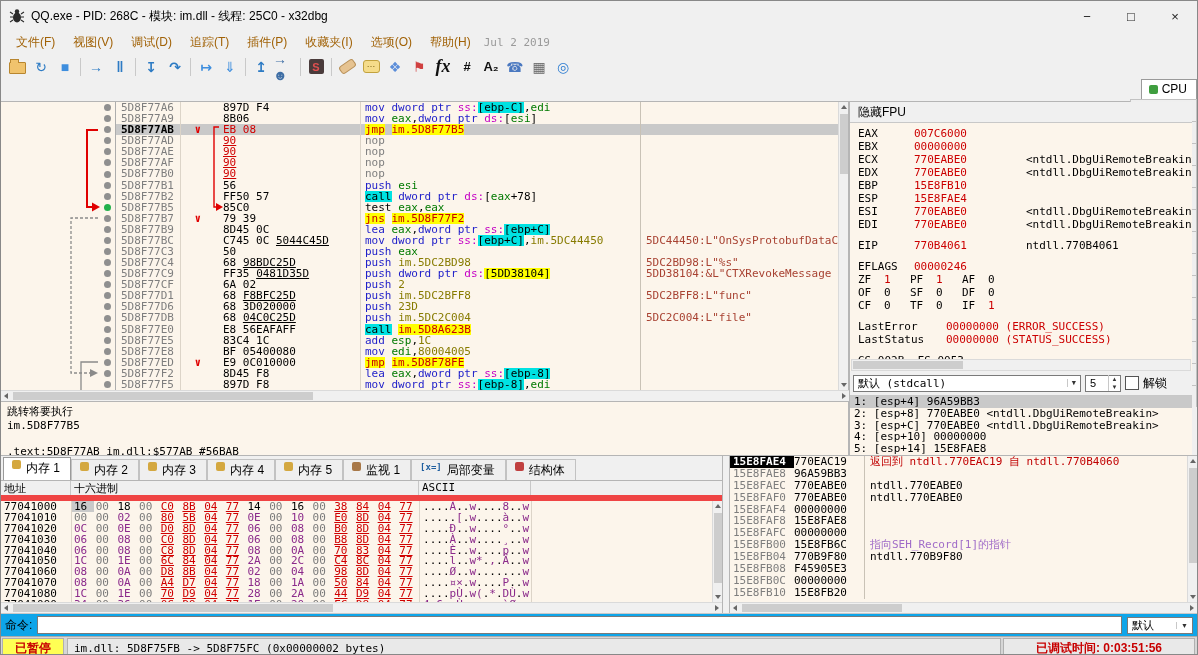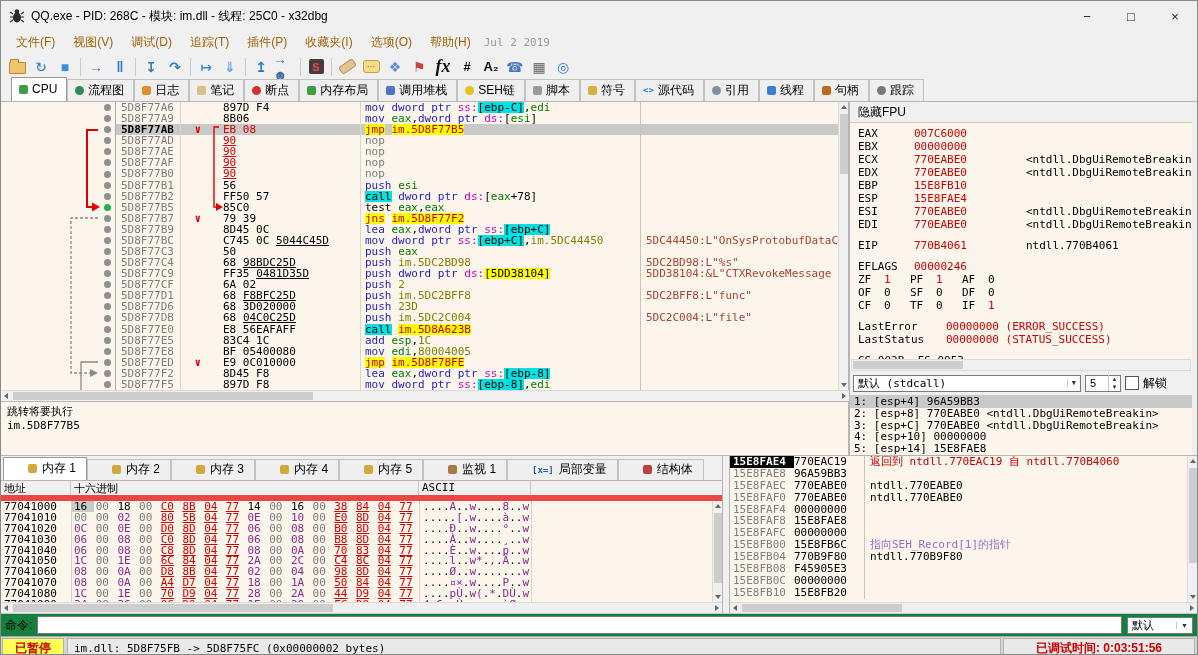--- a/index.html
+++ b/index.html
@@ -18,21 +18,21 @@
   .tbi{width:24px;height:22px;display:flex;align-items:center;justify-content:center;font-size:14px;}
   .tbsep{width:1px;height:18px;background:#C9C9C9;margin:0 3px;}
   .icon-folder{width:15px;height:10px;background:#F0C36D;border:1px solid #B8862F;border-radius:1px;position:relative;margin-top:3px;}
   .icon-folder:before{content:"";position:absolute;top:-4px;left:0;width:7px;height:3px;background:#F0C36D;border:1px solid #B8862F;border-bottom:none;}
   .icon-scylla{width:15px;height:15px;background:#4A3B3B;color:#E05050;font-weight:bold;font-size:11px;display:flex;align-items:center;justify-content:center;border-radius:2px;}
   .icon-patch{width:15px;height:7px;background:#E6C391;border:1px solid #B89058;border-radius:3px;transform:rotate(-35deg);}
   .icon-comment{width:15px;height:11px;background:#F5DC8A;border:1px solid #C2A23E;border-radius:3px;color:#7A6210;font-size:9px;line-height:7px;text-align:center;}
   .icon-fx{font-style:italic;font-family:"Liberation Serif",serif;font-weight:bold;font-size:18px;color:#111;}
   .icon-txt{font-size:13px;color:#111;font-weight:bold;}
   
-  .tabbar{height:22px;display:flex;align-items:flex-end;padding-left:10px;background:#F0F0F0;border-bottom:1px solid #B5B5B5;}
+  .tabbar{height:22px;display:flex;align-items:flex-end;padding-left:17px;background:#F0F0F0;border-bottom:1px solid #B5B5B5;flex-direction:column;}
   .vtab{display:flex;align-items:center;gap:4px;font-size:12px;padding:2px 9px 3px 7px;border:1px solid #C2C2C2;border-bottom:none;background:#EFEFEF;height:16px;white-space:nowrap;color:#000;}
   .vtab.active{background:#FFFFFF;height:18px;border-color:#9A9A9A;}
   .tico{width:9px;height:9px;border-radius:2px;display:inline-block;}
   .tico.circle{border-radius:50%;}
   .ticotext{font-size:9px;font-weight:bold;font-family:"DejaVu Sans Mono",monospace;}
   
   .main{display:flex;height:353px;}
   .leftcol{width:848px;display:flex;flex-direction:column;}
   .disasm{position:relative;height:288px;background:#FCF5EB;overflow:hidden;border-right:1px solid #B5B5B5;}
   .drows{position:relative;}
@@ -95,21 +95,21 @@
   .spb{width:11px;display:flex;flex-direction:column;border-left:1px solid #C8C8C8;font-size:6px;line-height:8px;text-align:center;color:#333;}
   .chk{display:flex;align-items:center;gap:4px;font-size:12px;}
   .chkbox{width:12px;height:12px;background:#fff;border:1px solid #555;}
   .args{height:59px;background:#FCF5EB;border-top:1px solid #C8C8C8;font-family:"DejaVu Sans Mono",monospace;font-size:11px;overflow:hidden;}
   .arow{height:11.8px;line-height:11.8px;padding-left:4px;white-space:pre;}
   .arow.sel{background:#C9C9C9;}
   
   .bottom{display:flex;height:157px;border-top:1px solid #B5B5B5;}
   .memwrap{width:722px;flex:none;display:flex;flex-direction:column;background:#FCF5EB;border-right:1px solid #B5B5B5;box-sizing:border-box;}
   .btabs{height:24px;display:flex;align-items:flex-end;background:#F0F0F0;padding-left:2px;border-bottom:1px solid #B5B5B5;}
-  .btab{display:flex;align-items:center;gap:5px;font-size:12px;padding:2px 10px 3px 24px;border:1px solid #C2C2C2;border-bottom:none;background:#EFEFEF;height:15px;white-space:nowrap;}
+  .btab{display:flex;gap:5px;font-size:12px;padding:2px 10px 3px 8px;border:1px solid #C2C2C2;border-bottom:none;background:#EFEFEF;height:15px;white-space:nowrap;}
   .btab.active{background:#FFFFFF;height:17px;border-color:#9A9A9A;}
   .memhead{height:14px;display:flex;background:#F0F0F0;border-bottom:6px solid #ef4444;font-size:11px;font-family:"DejaVu Sans Mono",monospace;color:#000;}
   .mh{border-right:1px solid #C8C8C8;padding-left:3px;box-sizing:border-box;}
   .memrows{flex:1;position:relative;overflow:hidden;}
   .mrow{display:flex;height:10.9px;line-height:11px;font-size:11px;font-family:"DejaVu Sans Mono",monospace;}
   .mad{width:70px;flex:none;padding-left:3px;color:#000;box-sizing:border-box;}
   .mhex{width:348px;flex:none;display:flex;border-left:1px solid #DCD4C8;box-sizing:border-box;}
   .mb{width:21.7px;flex:none;padding-left:2px;box-sizing:border-box;}
   .mb.z{color:#7A7A7A}.mb.m{color:#8B2A8B}.mb.k{color:#000}
   .mb.p{color:#D00000;text-decoration:underline}
@@ -120,21 +120,21 @@
   .bsplit{width:6px;background:#F0F0F0;}
   .stackwrap{flex:1;display:flex;flex-direction:column;background:#FCF5EB;border-left:1px solid #B5B5B5;box-sizing:border-box;}
   .stackrows{flex:1;position:relative;overflow:hidden;}
   .srow{display:flex;height:11.9px;line-height:12px;font-size:11px;font-family:"DejaVu Sans Mono",monospace;}
   .sad{width:64px;flex:none;padding-left:3px;color:#7E7E7E;box-sizing:border-box;}
   .sad.sel{background:#000;color:#FFF;font-weight:bold;}
   .sva{width:70px;flex:none;color:#000;}
   .scm{flex:1;border-left:1px solid #C9C2B6;padding-left:5px;white-space:pre;overflow:hidden;}
   .scm.ret{color:#C00000}.scm.mod{color:#000}.scm.seh{color:#A06CC8}
   
-  .cmdbar{height:22px;display:flex;align-items:center;gap:5px;padding:0 4px;background:#15803d;border-top:1px solid #C8C8C8;}
+  .cmdbar{height:22px;display:flex;align-items:center;gap:5px;padding:0 4px;background:#0ea5e9;border-top:1px solid #C8C8C8;}
   .cmdlab{font-size:12px;white-space:nowrap;}
   .cmdinput{flex:1;height:16px;border:1px solid #7A7A7A;background:#fff;font-size:12px;padding:0 3px;font-family:"DejaVu Sans Mono",monospace;outline:none;}
   .cmdcombo{width:66px;}
   
   .statusbar{height:23px;display:flex;align-items:stretch;background:#D6D6D6;border-top:1px solid #ABABAB;}
   .badge{width:62px;background:#FFFF54;color:#C80000;font-weight:bold;font-size:12px;display:flex;align-items:center;justify-content:center;border:1px solid #B0B0B0;margin:1px;box-sizing:border-box;}
   .smsg{flex:1;border:1px solid #B0B0B0;margin:1px 2px;background:#E9E9E9;display:flex;align-items:center;padding-left:6px;font-size:11px;font-family:"DejaVu Sans Mono",monospace;white-space:nowrap;overflow:hidden;}
   .stime{width:190px;border:1px solid #B0B0B0;margin:1px 2px 1px 0;background:#E9E9E9;display:flex;align-items:center;justify-content:center;font-size:12px;color:#C80000;font-weight:bold;white-space:nowrap;}
 </style>
 </head>
@@ -715,20 +715,21 @@
         </div>
       </div>
       <div class="hscroll" style="width:848px;">
         <span class="harrow left"></span>
           <span class="harrow right"></span>
         <div class="hthumb" style="left:12px;width:300px;"></div>
       </div>
       <div class="infopane">
         <div>跳转将要执行</div>
         <div>im.5D8F77B5</div>
+        <div class="ip3">.text:5D8F77AB im.dll:$577AB #56BAB</div>
       </div>
     </div>
     <div class="regpane">
       <div class="fpubar">隐藏FPU</div>
       <div class="regs" id="regs">
           <div class="rline"><span class="rn">EAX</span><span class="rv">007C6000</span></div>
           <div class="rline"><span class="rn">EBX</span><span class="rv">00000000</span></div>
           <div class="rline"><span class="rn">ECX</span><span class="rv">770EABE0</span><span class="rnote">&lt;ntdll.DbgUiRemoteBreakin&gt;</span></div>
           <div class="rline"><span class="rn">EDX</span><span class="rv">770EABE0</span><span class="rnote">&lt;ntdll.DbgUiRemoteBreakin&gt;</span></div>
           <div class="rline"><span class="rn">EBP</span><span class="rv">15E8FB10</span></div>

